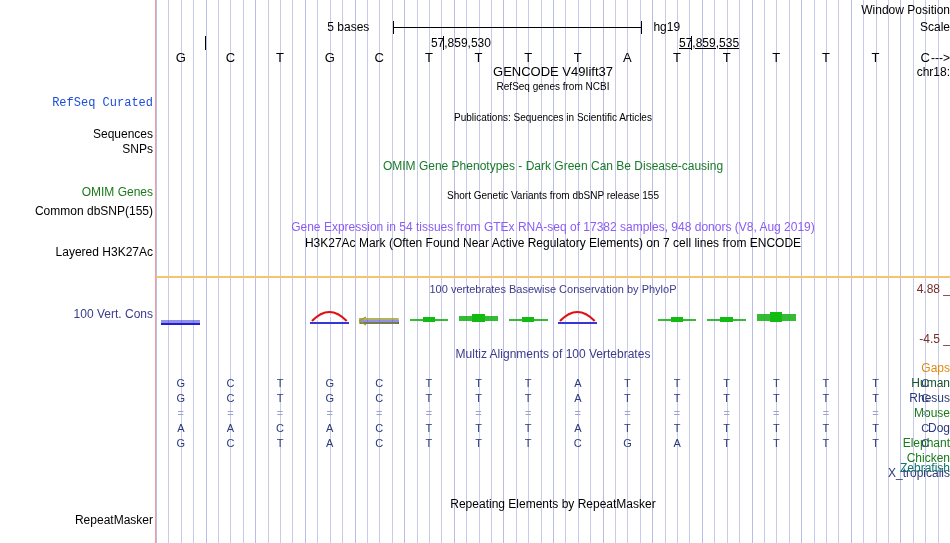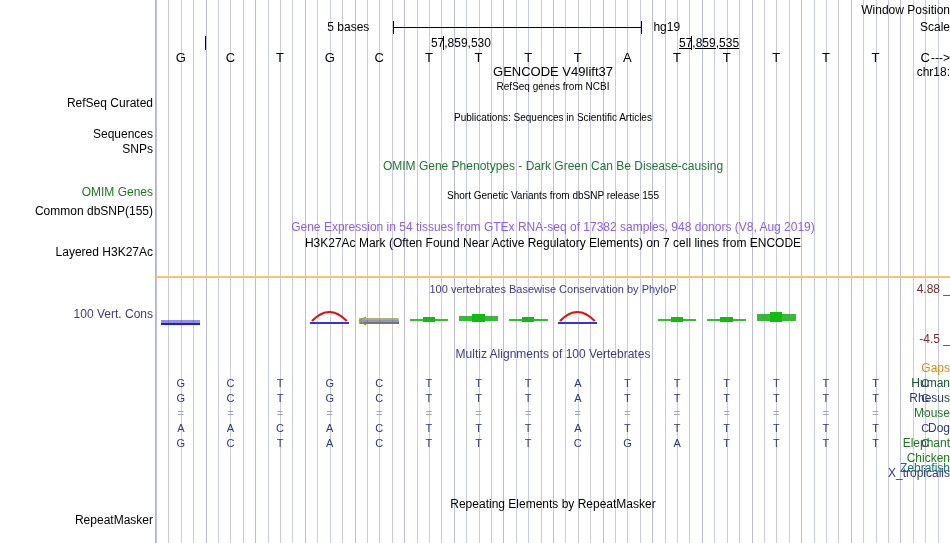--- a/index.html
+++ b/index.html
@@ -219,21 +219,21 @@
       <div class="baseletter" style="left: 627.438px; top: 51px;">A</div>
       <div class="baseletter" style="left: 677.062px; top: 51px;">T</div>
       <div class="baseletter" style="left: 726.688px; top: 51px;">T</div>
       <div class="baseletter" style="left: 776.312px; top: 51px;">T</div>
       <div class="baseletter" style="left: 825.938px; top: 51px;">T</div>
       <div class="baseletter" style="left: 875.562px; top: 51px;">T</div>
       <div class="baseletter" style="left: 925.188px; top: 51px;">C</div>
     </div>
 
   <div id="labels">
-      <div class="lbl" style="top: 97px; color: #000000;">RefSeq Curated</div>
+      <div class="lbl" style="top: 97px; color: #1d4ed8; font-family: Liberation Mono, monospace;">RefSeq Curated</div>
       <div class="lbl" style="top: 128px;">Sequences</div>
       <div class="lbl" style="top: 143px;">SNPs</div>
       <div class="lbl" style="top: 186px; color: rgb(26, 122, 26);">OMIM Genes</div>
       <div class="lbl" style="top: 205px;">Common dbSNP(155)</div>
       <div class="lbl" style="top: 246px;">Layered H3K27Ac</div>
       <div class="lbl" style="top: 308px; color: rgb(59, 59, 140);">100 Vert. Cons</div>
       <div class="lbl" style="top: 514px;">RepeatMasker</div>
     </div>
   <div id="centers">
       <div class="center-txt" style="top: 65px; font-size: 13px; line-height: 13px; color: rgb(0, 0, 0);">GENCODE V49lift37</div>

